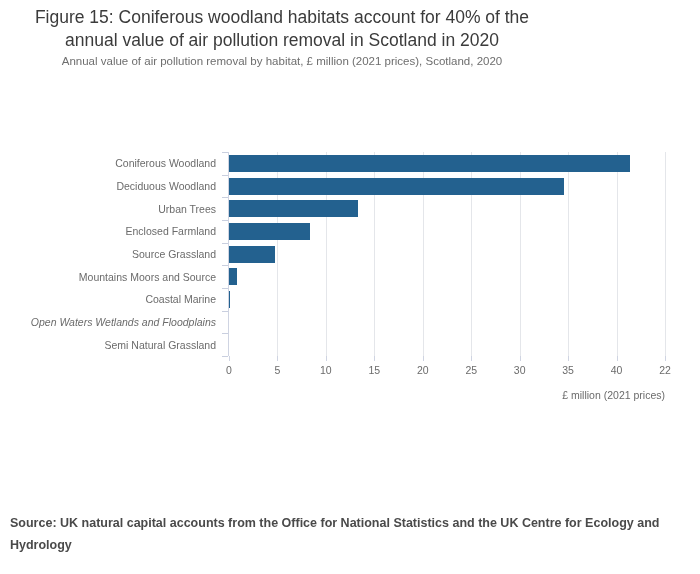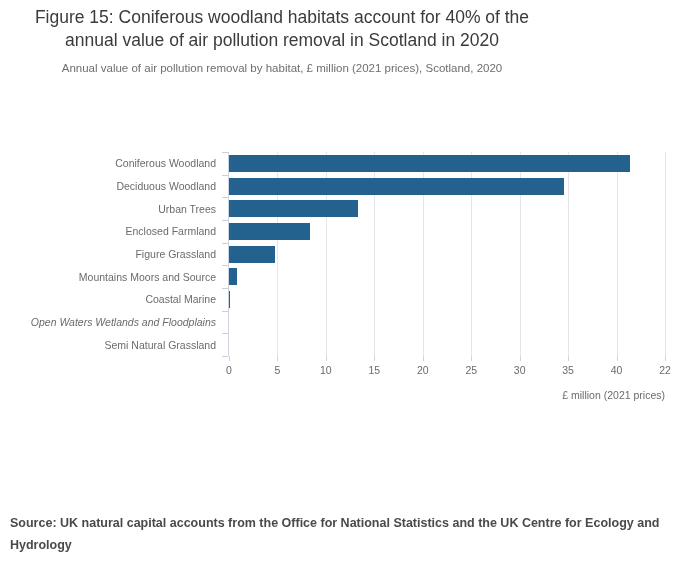--- a/index.html
+++ b/index.html
@@ -32,21 +32,21 @@
     text-align: center;
   }
   .chart-title {
     font-size: 17.5px;
     line-height: 23px;
     color: #3b3b3b;
     font-weight: 400;
     padding: 0 25px;
   }
   .chart-subtitle {
-    margin-top: 9px;
+    margin-top: 2px;
     font-size: 11.5px;
     line-height: 15px;
     color: #6e6e6e;
     font-weight: 400;
   }
 
   
   .plot-wrap {
     position: absolute;
     left: 0;
@@ -158,21 +158,21 @@
     <div class="chart-subtitle">Annual value of air pollution removal by habitat, £ million (2021 prices), Scotland, 2020</div>
   </div>
 
   <div class="plot-wrap">
 
     <div class="ylabels" id="ylabels">
         <div class="ylabel" style="top: 5px;">Coniferous Woodland</div>
         <div class="ylabel" style="top: 28px;">Deciduous Woodland</div>
         <div class="ylabel" style="top: 51px;">Urban Trees</div>
         <div class="ylabel" style="top: 73px;">Enclosed Farmland</div>
-        <div class="ylabel" style="top: 96px;">Figure Grassland</div>
+        <div class="ylabel" style="top: 96px;">Source Grassland</div>
         <div class="ylabel" style="top: 119px;">Mountains Moors and Source</div>
         <div class="ylabel" style="top: 141px;">Coastal Marine</div>
         <div class="ylabel" style="top: 164px; font-style: italic;">Open Waters Wetlands and Floodplains</div>
         <div class="ylabel" style="top: 187px;">Semi Natural Grassland</div>
       </div>
 
     <div class="plot-area" id="plotArea">
       <div class="axis-line-left"></div>
     <div class="xtick" style="left: 0px;"></div>
         <div class="xticklabel" style="left: 0px;">0</div>

